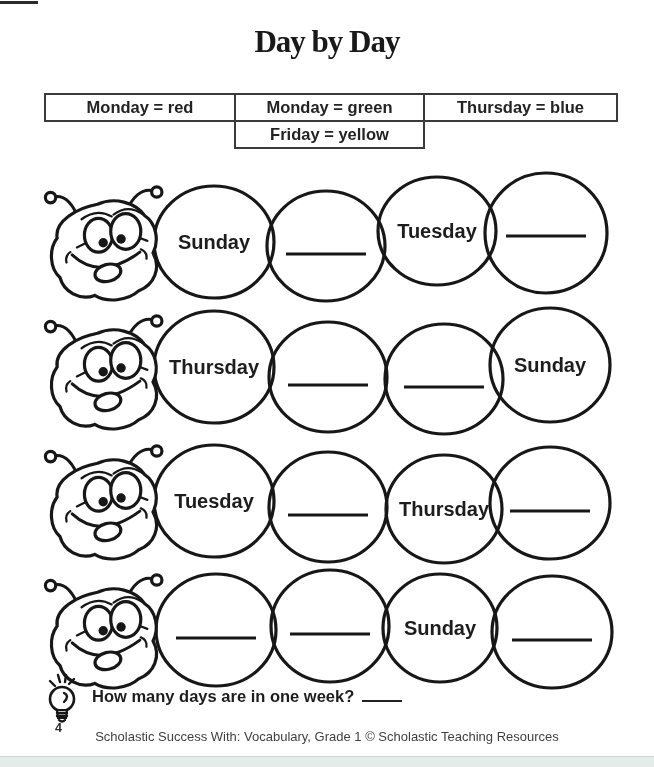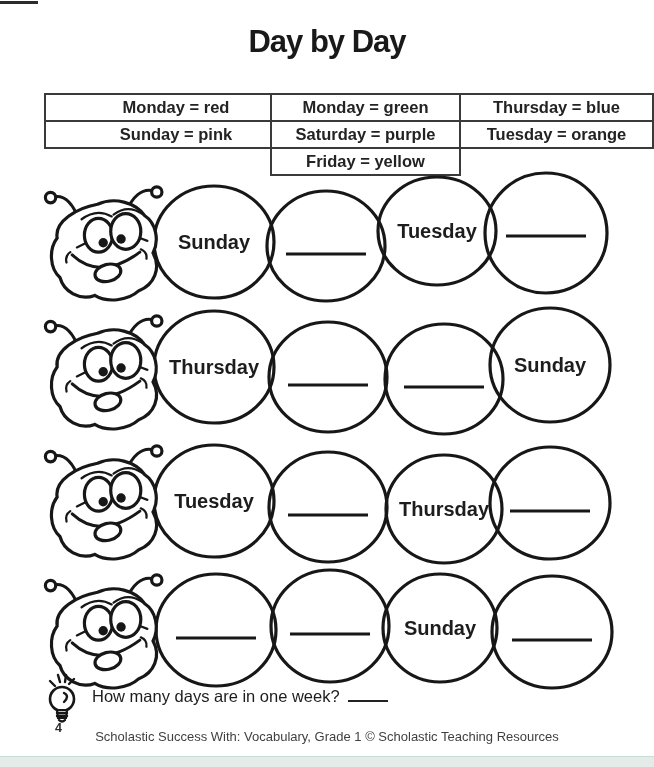--- a/index.html
+++ b/index.html
@@ -4,51 +4,51 @@
 <style>
   html,body{margin:0;padding:0;background:#f2f2f2;}
   .page{
     position:relative;width:654px;height:767px;background:#ffffff;
     font-family:"Liberation Sans", sans-serif;overflow:hidden;
     border-right:1px solid #e6e6e6;
   }
   .scan-artifact{position:absolute;left:0;top:1px;width:38px;height:3px;background:#2b2b2b;}
   .title{
     position:absolute;top:3px;left:0;right:0;text-align:center;
-    font-size:31px;font-weight:900;letter-spacing:-1px;color:#191919;
+    font-size:31px;font-weight:900;letter-spacing:-1px;color:#191919;font-family:Liberation Serif, serif;
   }
   .instructions{
     position:absolute;top:44px;left:48px;width:566px;
     font-size:17.5px;line-height:1.42;color:#3b3b3b;
   }
   table.color-code{
     position:absolute;left:44px;top:93px;border-collapse:collapse;table-layout:fixed;
   }
   table.color-code td{
     border:2px solid #3a3a3a;height:25px;text-align:center;vertical-align:middle;
     font-size:16.5px;font-weight:bold;color:#232323;padding:0;
   }
-  table.color-code td.c1{width:188px;padding-left:36px;}
+  table.color-code td.c1{width:188px;}
   table.color-code td.c2{width:187px;}
   table.color-code td.c3{width:191px;}
   table.color-code td.noborder{border:none;}
   svg.cat{position:absolute;left:0;width:654px;height:135px;overflow:visible;}
   .cat-r1{top:174px;} .cat-r2{top:303px;} .cat-r3{top:433px;} .cat-r4{top:562px;}
   .seg-ellipse{fill:none;stroke:#171717;stroke-width:3.2;}
   .seg-text{
     font-family:"Liberation Sans", sans-serif;font-size:20px;font-weight:bold;
     fill:#1d1d1d;text-anchor:middle;
   }
   .seg-line{stroke:#171717;stroke-width:3;}
   .ln{fill:none;stroke:#171717;stroke-width:3.2;stroke-linecap:round;}
   .ln2{fill:none;stroke:#171717;stroke-width:2.4;stroke-linecap:round;}
   .wh{fill:#ffffff;stroke:#171717;stroke-width:3.4;}
   .bulb{position:absolute;left:44px;top:672px;width:36px;height:58px;overflow:visible;}
   .question{
-    position:absolute;left:92px;top:686px;font-size:16.5px;font-weight:normal;color:#1d1d1d;
+    position:absolute;left:92px;top:686px;font-size:16.5px;font-weight:bold;color:#1d1d1d;
     white-space:nowrap;
   }
   .answer-blank{
     display:inline-block;width:40px;height:14px;border-bottom:2.5px solid #222;
     margin-left:8px;vertical-align:baseline;
   }
   .page-number{position:absolute;left:55px;top:721px;font-size:12.5px;font-weight:bold;color:#2c2c2c;}
   .credit{
     position:absolute;left:0;right:0;top:729px;text-align:center;
     font-size:13px;color:#3f3f3f;
@@ -67,25 +67,20 @@
 
   <h1 class="title">Day by Day</h1>
 
 
   <table class="color-code">
     <tbody>
         <tr>
       <td class="c1">Monday = red</td>
       <td class="c2">Monday = green</td>
       <td class="c3">Thursday = blue</td>
-    </tr>
-    <tr>
-      <td class="c1">Sunday = pink</td>
-      <td class="c2">Saturday = purple</td>
-      <td class="c3">Tuesday = orange</td>
     </tr>
     <tr>
       <td class="c1 noborder"></td>
       <td class="c2">Friday = yellow</td>
       <td class="c3 noborder"></td>
     </tr>
   </tbody>
     </table>
 
   <svg width="0" height="0" style="position:absolute" aria-hidden="true">

